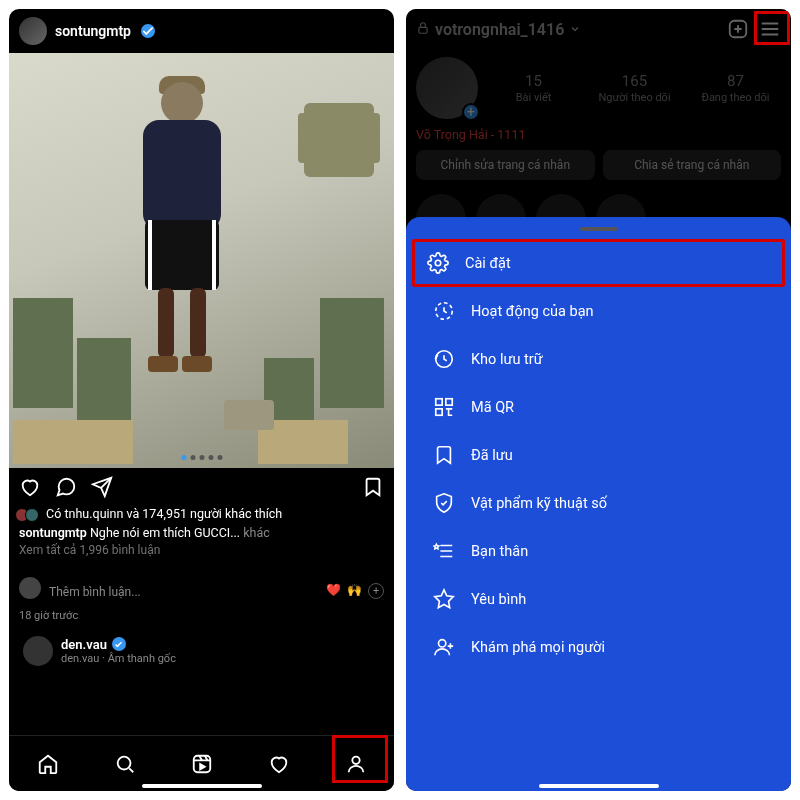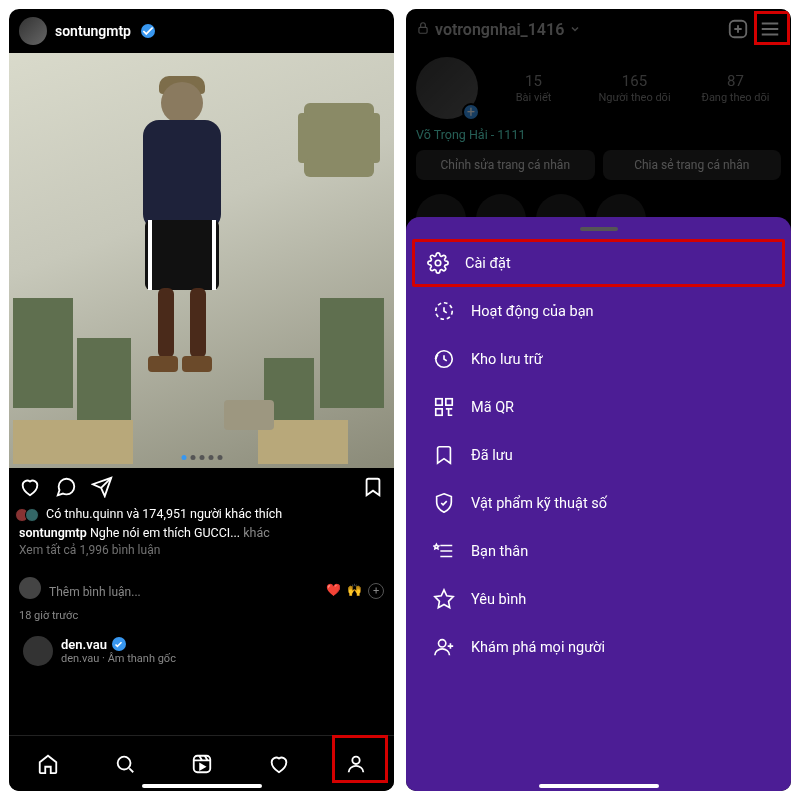--- a/index.html
+++ b/index.html
@@ -124,29 +124,29 @@
     height:40px;
   }
   .topbar .title{display:flex;align-items:flex-end;gap:5px;font-size:16px;font-weight:600;color:#aaa;}
   .topbar .right{display:flex;gap:10px;}
   .overlay-dim{position:absolute;inset:0;background:rgba(0,0,0,0.6);pointer-events:none;}
   .profile-stats{display:flex;gap:10px;padding:8px 10px;align-items:center;}
   .profile-av{width:62px;height:62px;border-radius:50%;background:linear-gradient(135deg,#3a3a3a,#5a5a5a);position:relative;}
   .profile-av .plus{position:absolute;right:-2px;bottom:-2px;width:18px;height:18px;border-radius:50%;background:#3897f0;display:flex;align-items:center;justify-content:center;font-size:14px;color:#fff;border:2px solid #000;}
   .statcol{flex:1;text-align:center;color:#888;font-size:11px;}
   .statcol .num{font-size:15px;display:block;margin-bottom:1px;}
-  .dispname{padding:0 10px 8px;color:#5eead4;font-size:12.5px;}
+  .dispname{padding:0 10px 8px;color:#ef4444;font-size:12.5px;}
   .profbtns{display:flex;gap:8px;padding:0 10px 10px;}
   .profbtns div{flex:1;background:#262626;border-radius:8px;padding:8px;text-align:center;font-size:12px;color:#ccc;}
   .highlights{display:flex;gap:10px;padding:4px 10px;}
   .hl{width:50px;height:50px;border-radius:50%;background:#222;}
 
   .sheet {
     position:absolute;left:0;right:0;bottom:0;top:208px;
-    background:#4c1d95;border-radius:14px 14px 0 0;
+    background:#1d4ed8;border-radius:14px 14px 0 0;
     padding-top:10px;
   }
   .sheet .grab{width:38px;height:4px;background:#555;border-radius:3px;margin:0 auto 8px;}
   .menu-item {
     display:flex;align-items:center;gap:16px;
     padding:13px 27px;
     font-size:14.5px;color:#fff;
   }
   .menu-item .micon{width:22px;height:22px;display:flex;align-items:center;justify-content:center;}
   .menu-item .micon svg{width:22px;height:22px;stroke:#fff;fill:none;stroke-width:1.8;}

